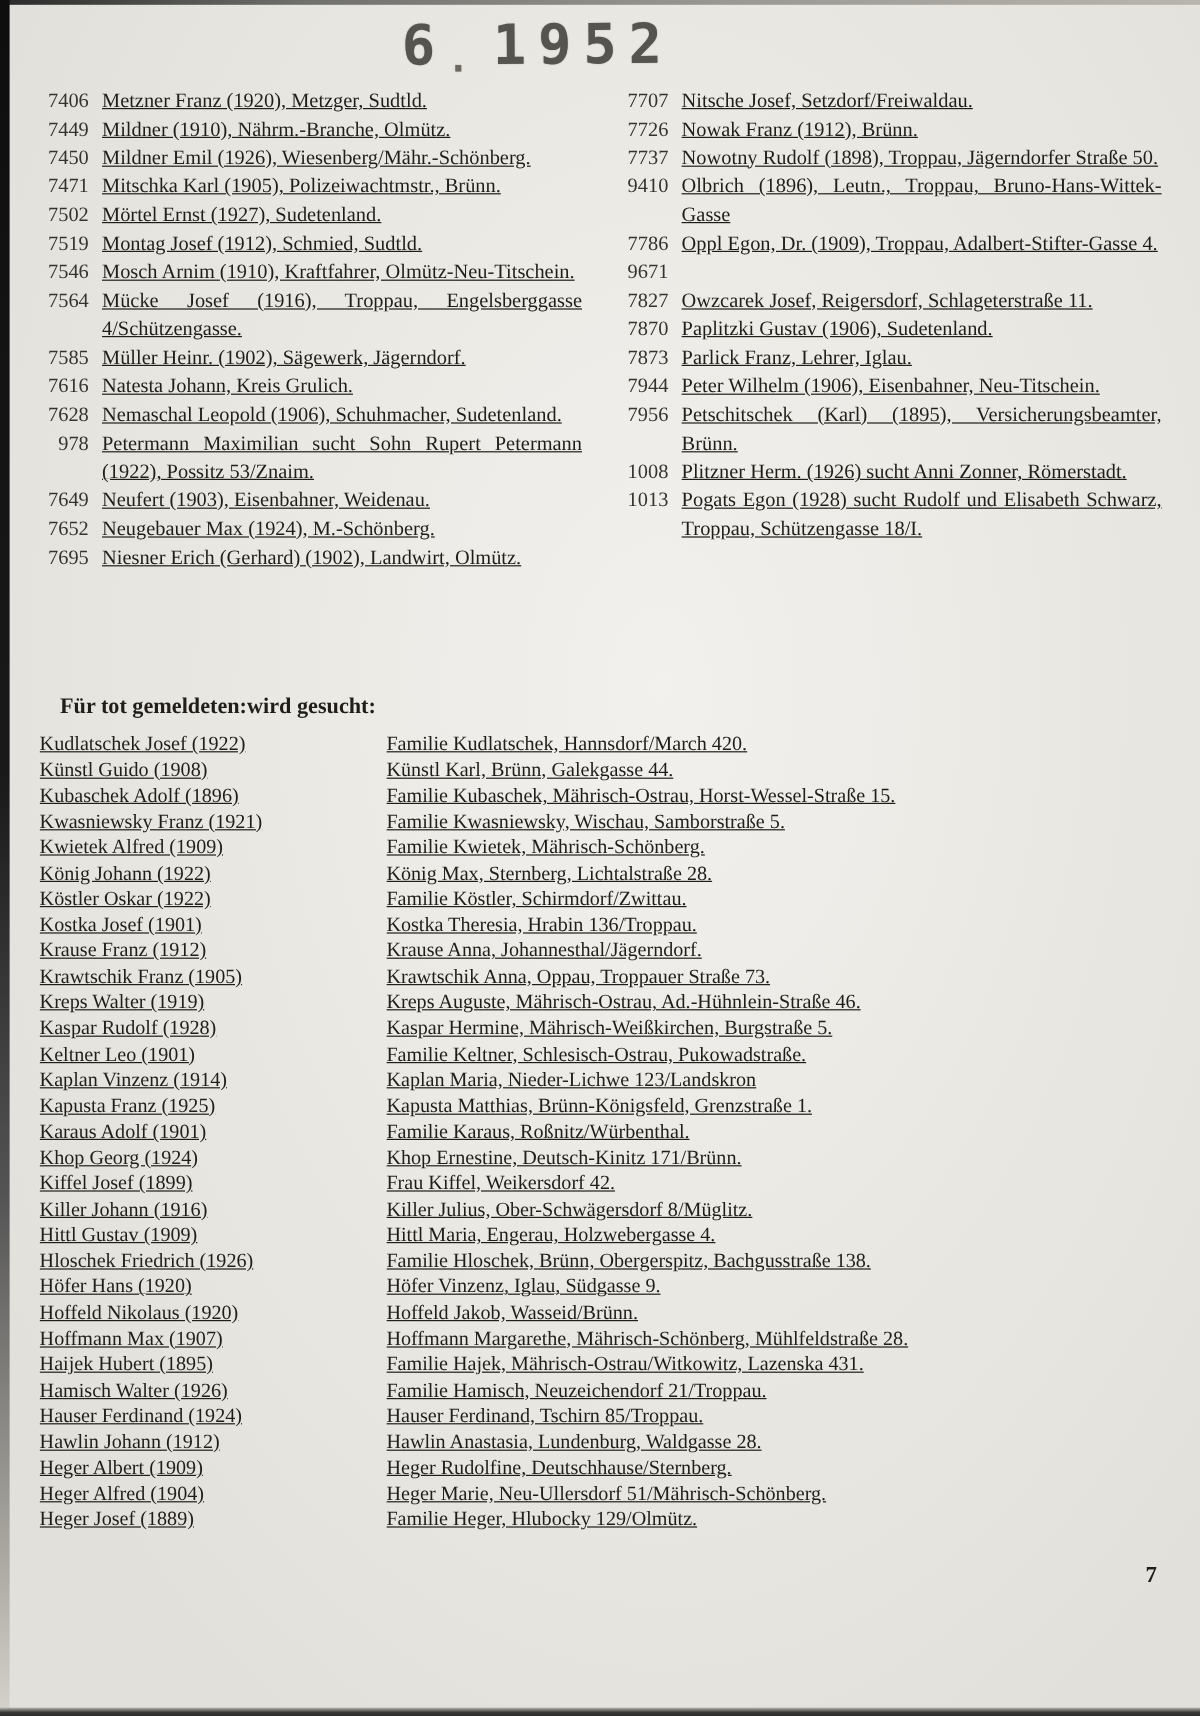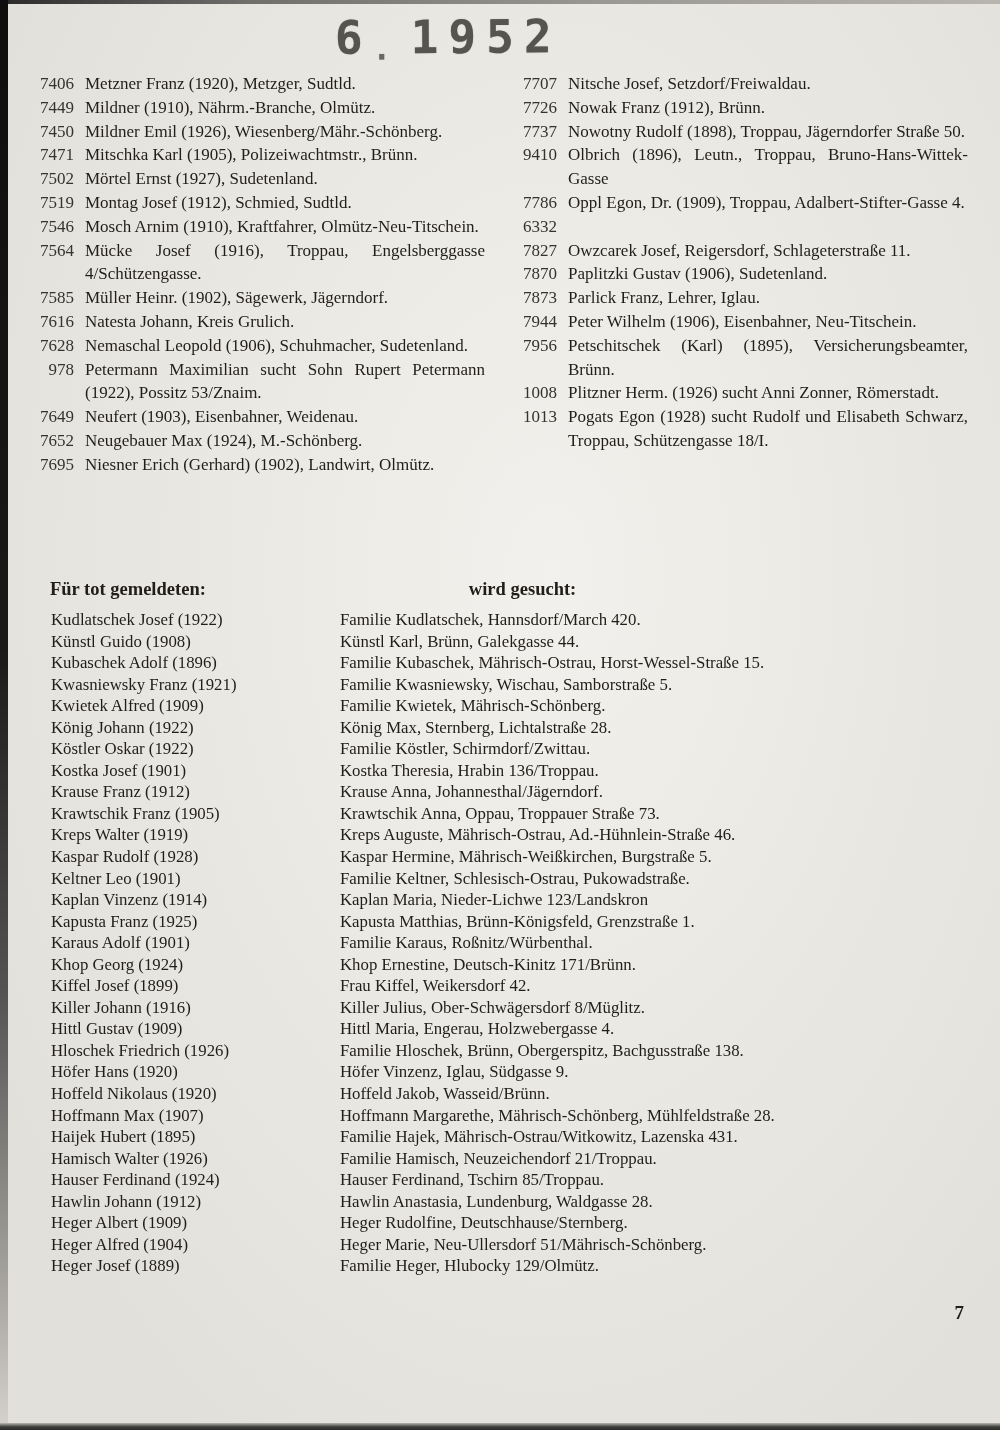--- a/index.html
+++ b/index.html
@@ -32,30 +32,30 @@
   .stamp .year{letter-spacing:10px;}
 
   .toplist{
     position:absolute;left:28px;top:72px;width:940px;
     display:flex;gap:26px;
   }
   .topcol{flex:1 1 0;}
   .entry{display:flex;font-size:17px;line-height:23.8px;}
   .entry .num{flex:0 0 46px;text-align:right;padding-right:11px;color:#35332e;}
   .entry .txt{flex:1;text-align:justify;}
-  .topcol .entry .txt{hyphens:manual;}
+  .topcol .entry .txt{hyphens:manual;text-decoration:underline;}
 
   .deadsec{position:absolute;left:0;top:576px;width:1000px;}
   .dead-headers{display:flex;}
   .hdr{font-weight:bold;font-size:18.5px;line-height:26px;}
   .hdr-left{margin-left:50px;}
-  .hdr-right{margin-left:263px;}
+  .hdr-right{}
   .deadrows{margin-top:7px;}
-  .drow{display:grid;grid-template-columns:289px 1fr;margin-left:51px;margin-right:18px;
-    font-size:16.8px;line-height:21.55px;}
+  .drow{display:grid;grid-template-columns:289px 1fr;margin-left:33px;margin-right:18px;
+    font-size:16.8px;line-height:21.55px;text-decoration:underline;}
   .drow .dead{padding-right:8px;white-space:nowrap;overflow:hidden;}
   .drow .sought{white-space:nowrap;overflow:hidden;}
 
   .pagenum{position:absolute;right:36px;bottom:106px;font-weight:bold;font-size:19px;}
 </style>
 </head>
 <body>
 
 <div class="edge-top"></div>
 <div class="edge-left"></div>
@@ -160,21 +160,21 @@
     <span class="num">9410</span>
     <span class="txt">Olbrich (1896), Leutn., Troppau, Bruno-Hans-Wittek-Gasse</span>
   </div>
 
   <div class="entry">
     <span class="num">7786</span>
     <span class="txt">Oppl Egon, Dr. (1909), Troppau, Adalbert-Stifter-Gasse 4.</span>
   </div>
 
   <div class="entry">
-    <span class="num">6332</span>
+    <span class="num">9671</span>
   </div>
 
   <div class="entry">
     <span class="num">7827</span>
     <span class="txt">Owzcarek Josef, Reigersdorf, Schlageterstraße 11.</span>
   </div>
 
   <div class="entry">
     <span class="num">7870</span>
     <span class="txt">Paplitzki Gustav (1906), Sudetenland.</span>

